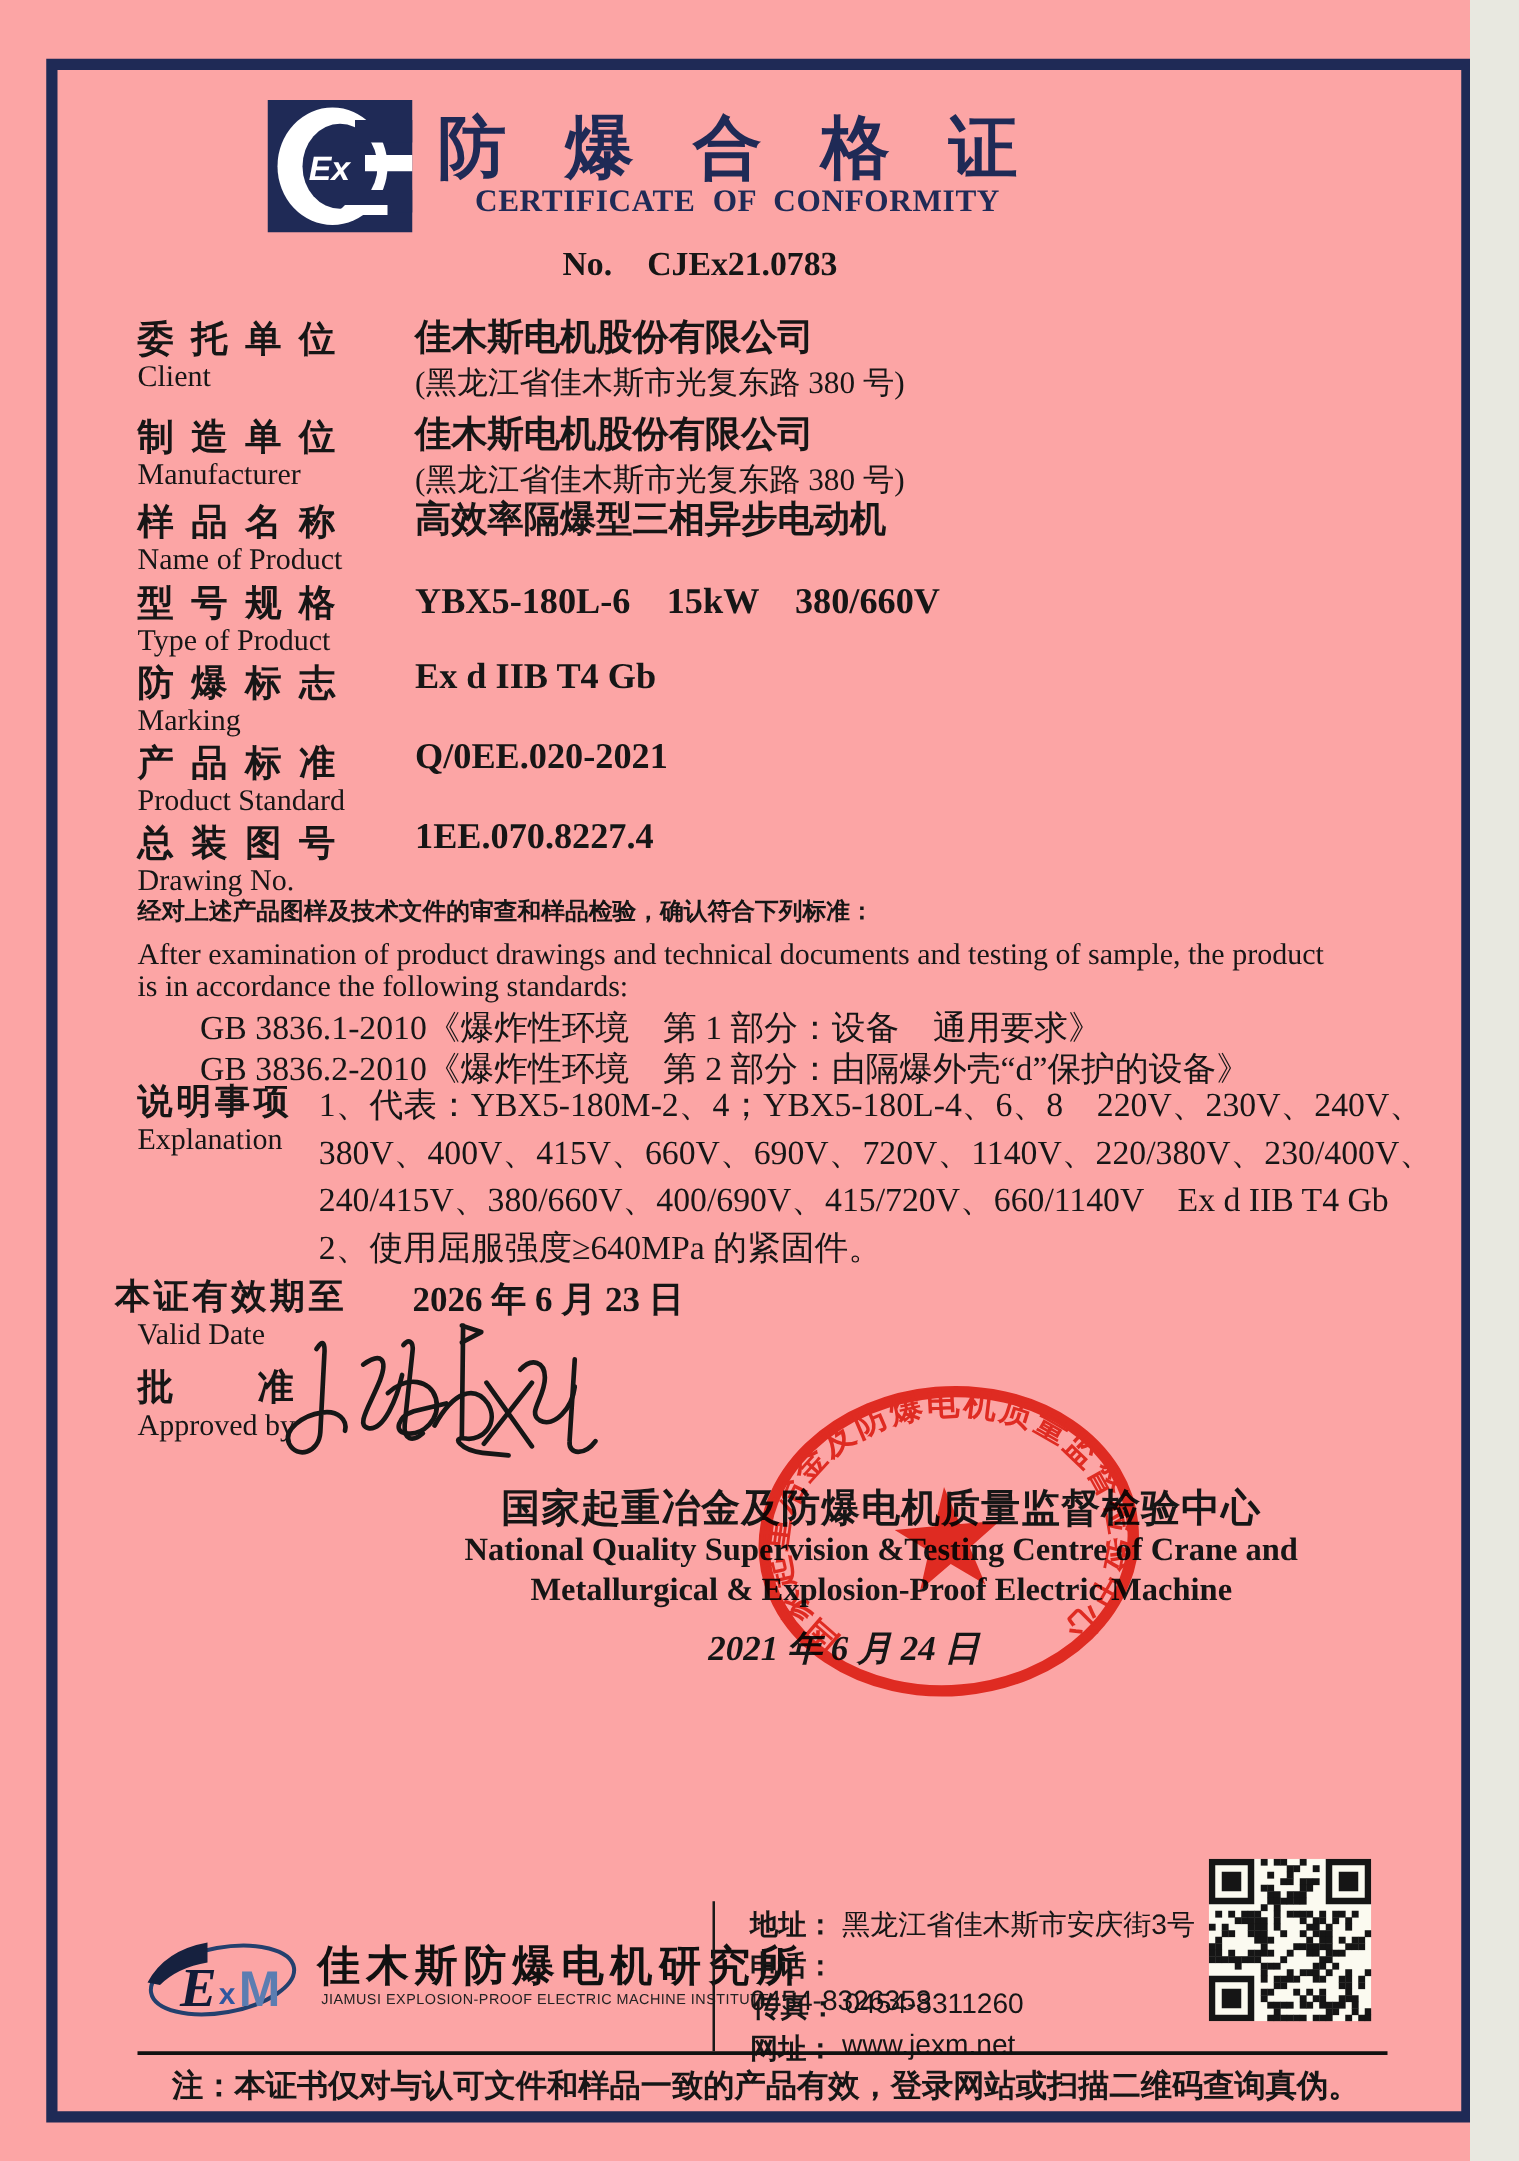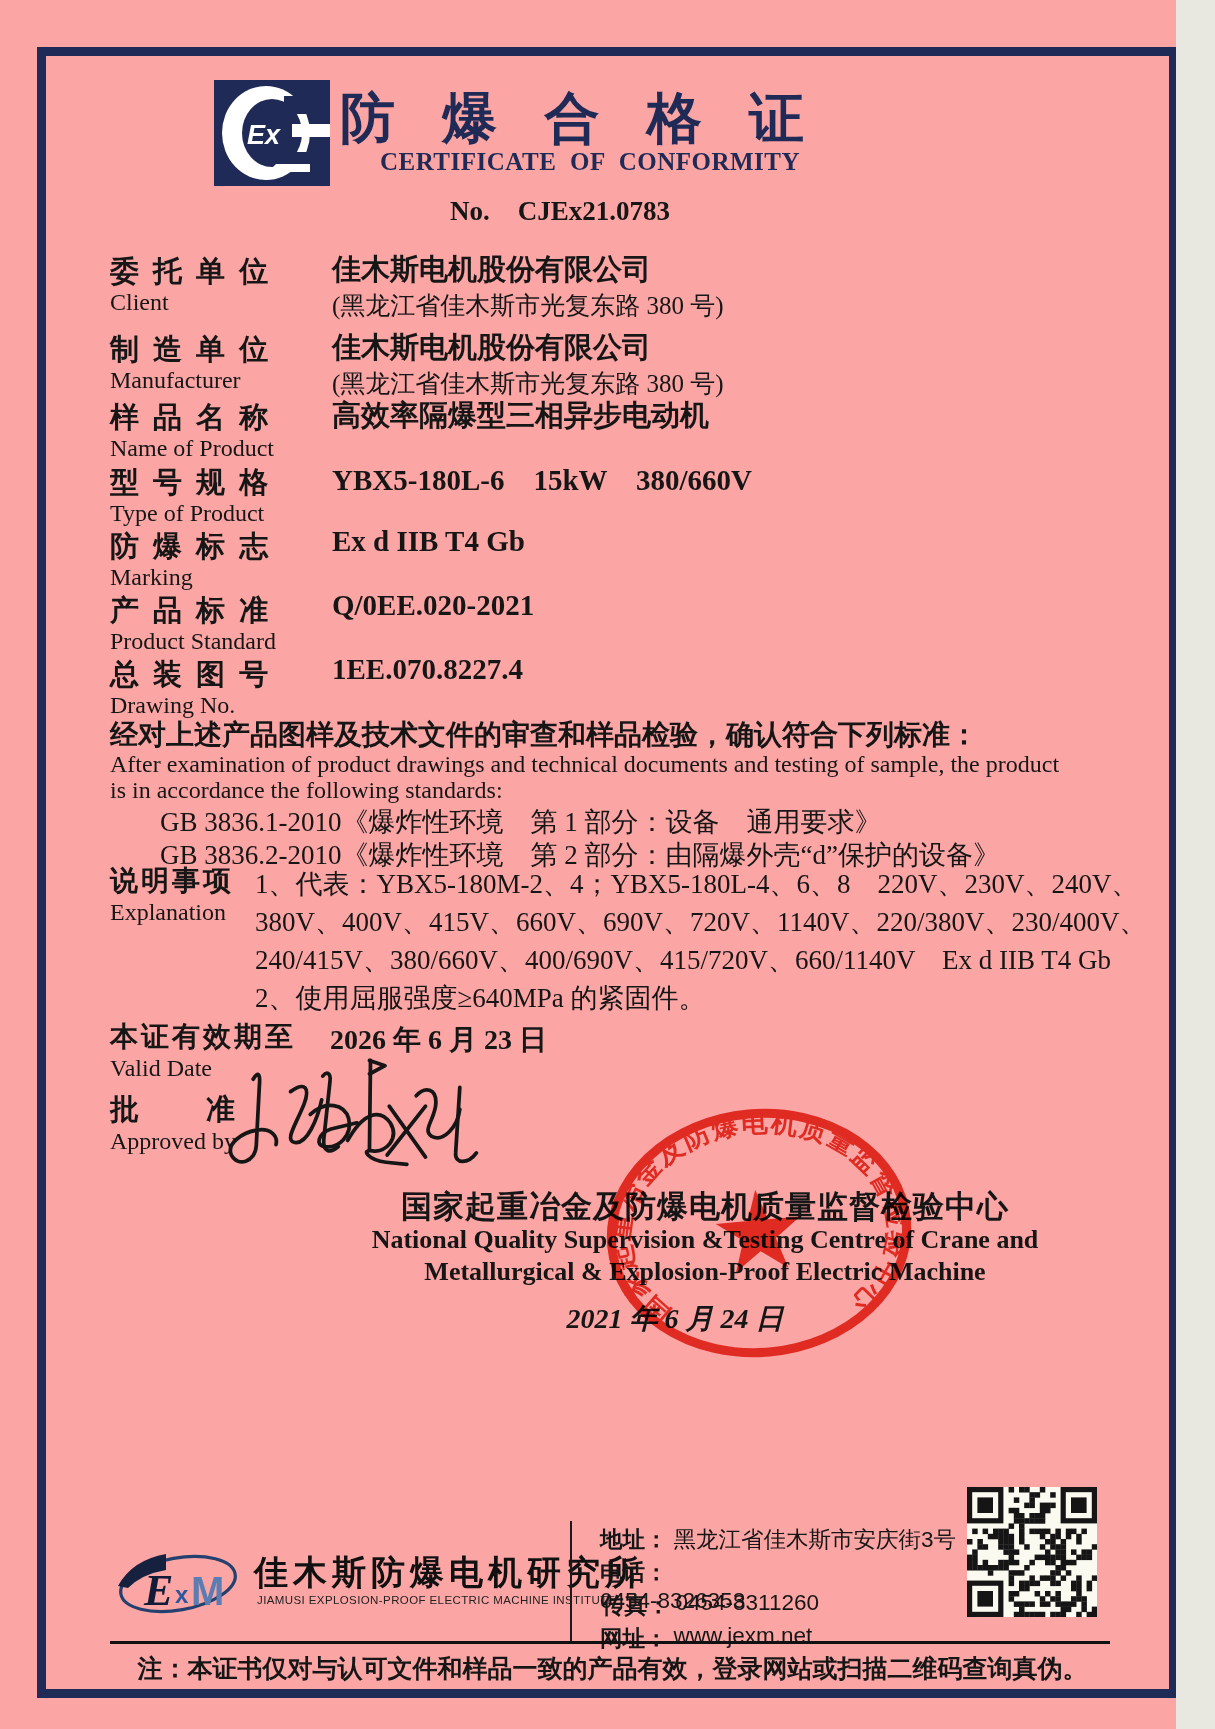--- a/index.html
+++ b/index.html
@@ -2,32 +2,32 @@
 <html><head>
 <meta charset="utf-8">
 <style>
   html,body{margin:0;padding:0;background:#e8e8e0;}
   .page{position:relative;width:1176px;height:1729px;background:#fca5a5;overflow:hidden;
         font-family:"Liberation Serif",serif;color:#161616;}
   .abs{position:absolute;}
   .frame{position:absolute;left:37px;top:47px;width:1141px;height:1651px;
          border:9px solid #1f2a56;box-sizing:border-box;}
   .title-cn{font-family:"Liberation Sans",sans-serif;font-weight:bold;font-size:55px;
-            color:#1f2a56;letter-spacing:16px;white-space:nowrap;}
+            color:#1f2a56;letter-spacing:16px;text-align:center;white-space:nowrap;}
   .title-en{font-family:"Liberation Serif",serif;font-weight:bold;font-size:25px;
             color:#1f2a56;letter-spacing:.5px;word-spacing:7px;text-align:center;white-space:nowrap;}
   .no-line{font-family:"Liberation Serif",serif;font-weight:bold;font-size:27px;text-align:center;}
   .no-line .gap{display:inline-block;width:28px;}
   .lab-cn{font-family:"Liberation Sans",sans-serif;font-weight:bold;font-size:29px;
           letter-spacing:3px;white-space:nowrap;}
   .lab-en{font-family:"Liberation Serif",serif;font-size:24px;white-space:nowrap;}
   .val-cn{font-family:"Liberation Sans",sans-serif;font-weight:bold;font-size:29px;white-space:pre;}
   .val-sub{font-family:"Liberation Serif",serif;font-size:25px;white-space:pre;}
   .val-lat{font-family:"Liberation Serif",serif;font-weight:bold;font-size:29px;white-space:pre;}
-  .stmt-cn{font-family:"Liberation Sans",sans-serif;font-weight:bold;font-size:28px;white-space:nowrap;}
+  .stmt-cn{font-family:"Liberation Sans",sans-serif;font-weight:bold;font-size:19px;white-space:nowrap;}
   .stmt-en{font-family:"Liberation Serif",serif;font-size:24px;white-space:nowrap;}
   .std{font-family:"Liberation Serif",serif;font-size:27px;white-space:pre;}
   .exp-line{font-family:"Liberation Serif",serif;font-size:27px;white-space:pre;}
   .date-val{font-family:"Liberation Serif",serif;font-weight:bold;font-size:28px;white-space:pre;}
   .org-cn{font-family:"Liberation Sans",sans-serif;font-weight:bold;font-size:31px;
           letter-spacing:1px;text-align:center;white-space:nowrap;}
   .org-en{font-family:"Liberation Serif",serif;font-weight:bold;font-size:26px;
           text-align:center;white-space:nowrap;}
   .seal{mix-blend-mode:multiply;opacity:.92;transform:rotate(-5deg);}
   .inst-cn{font-family:"Liberation Sans",sans-serif;font-weight:bold;font-size:34px;
@@ -101,21 +101,21 @@
   <div class="abs std" style="left:160px;top:804px;">GB 3836.1-2010《爆炸性环境　第 1 部分：设备　通用要求》</div>
   <div class="abs std" style="left:160px;top:837px;">GB 3836.2-2010《爆炸性环境　第 2 部分：由隔爆外壳“d”保护的设备》</div>
 
   <div class="abs lab-cn" style="left:110px;top:862px;font-size:28px;">说明事项</div>
   <div class="abs lab-en" style="left:110px;top:899px;">Explanation</div>
   <div class="abs exp-line" style="left:255px;top:866px;">1、代表：YBX5-180M-2、4；YBX5-180L-4、6、8　220V、230V、240V、</div>
   <div class="abs exp-line" style="left:255px;top:904px;">380V、400V、415V、660V、690V、720V、1140V、220/380V、230/400V、</div>
   <div class="abs exp-line" style="left:255px;top:942px;">240/415V、380/660V、400/690V、415/720V、660/1140V　Ex d IIB T4 Gb</div>
   <div class="abs exp-line" style="left:255px;top:980px;">2、使用屈服强度≥640MPa 的紧固件。</div>
 
-  <div class="abs lab-cn" style="left:110px;top:1018px;font-size:28px;">本证有效期至</div>
+  <div class="abs lab-cn" style="left:92px;top:1018px;font-size:28px;">本证有效期至</div>
   <div class="abs lab-en" style="left:110px;top:1055px;">Valid Date</div>
   <div class="abs date-val" style="left:330px;top:1021px;">2026 年 6 月 23 日</div>
 
   <div class="abs lab-cn" style="left:110px;top:1090px;font-size:29px;">批　　准</div>
   <div class="abs lab-en" style="left:110px;top:1128px;">Approved by</div>
   <svg class="abs" style="left:222px;top:1040px;" width="270" height="150" viewBox="0 0 260 125">
     <g stroke="#161616" stroke-width="3.6" fill="none" stroke-linecap="round" stroke-linejoin="round">
       <path d="M30,28 C35,20 37,23 36,34 L33,92 C32,108 15,113 9,101 C4,90 20,79 34,77 C47,75 54,83 52,91"></path>
       <path d="M66,40 C80,30 85,36 79,52 C71,72 60,87 70,89 C82,91 92,66 96,48"></path>
       <path d="M97,25 C101,20 105,22 104,30 L98,86 C97,98 104,100 112,93"></path>

